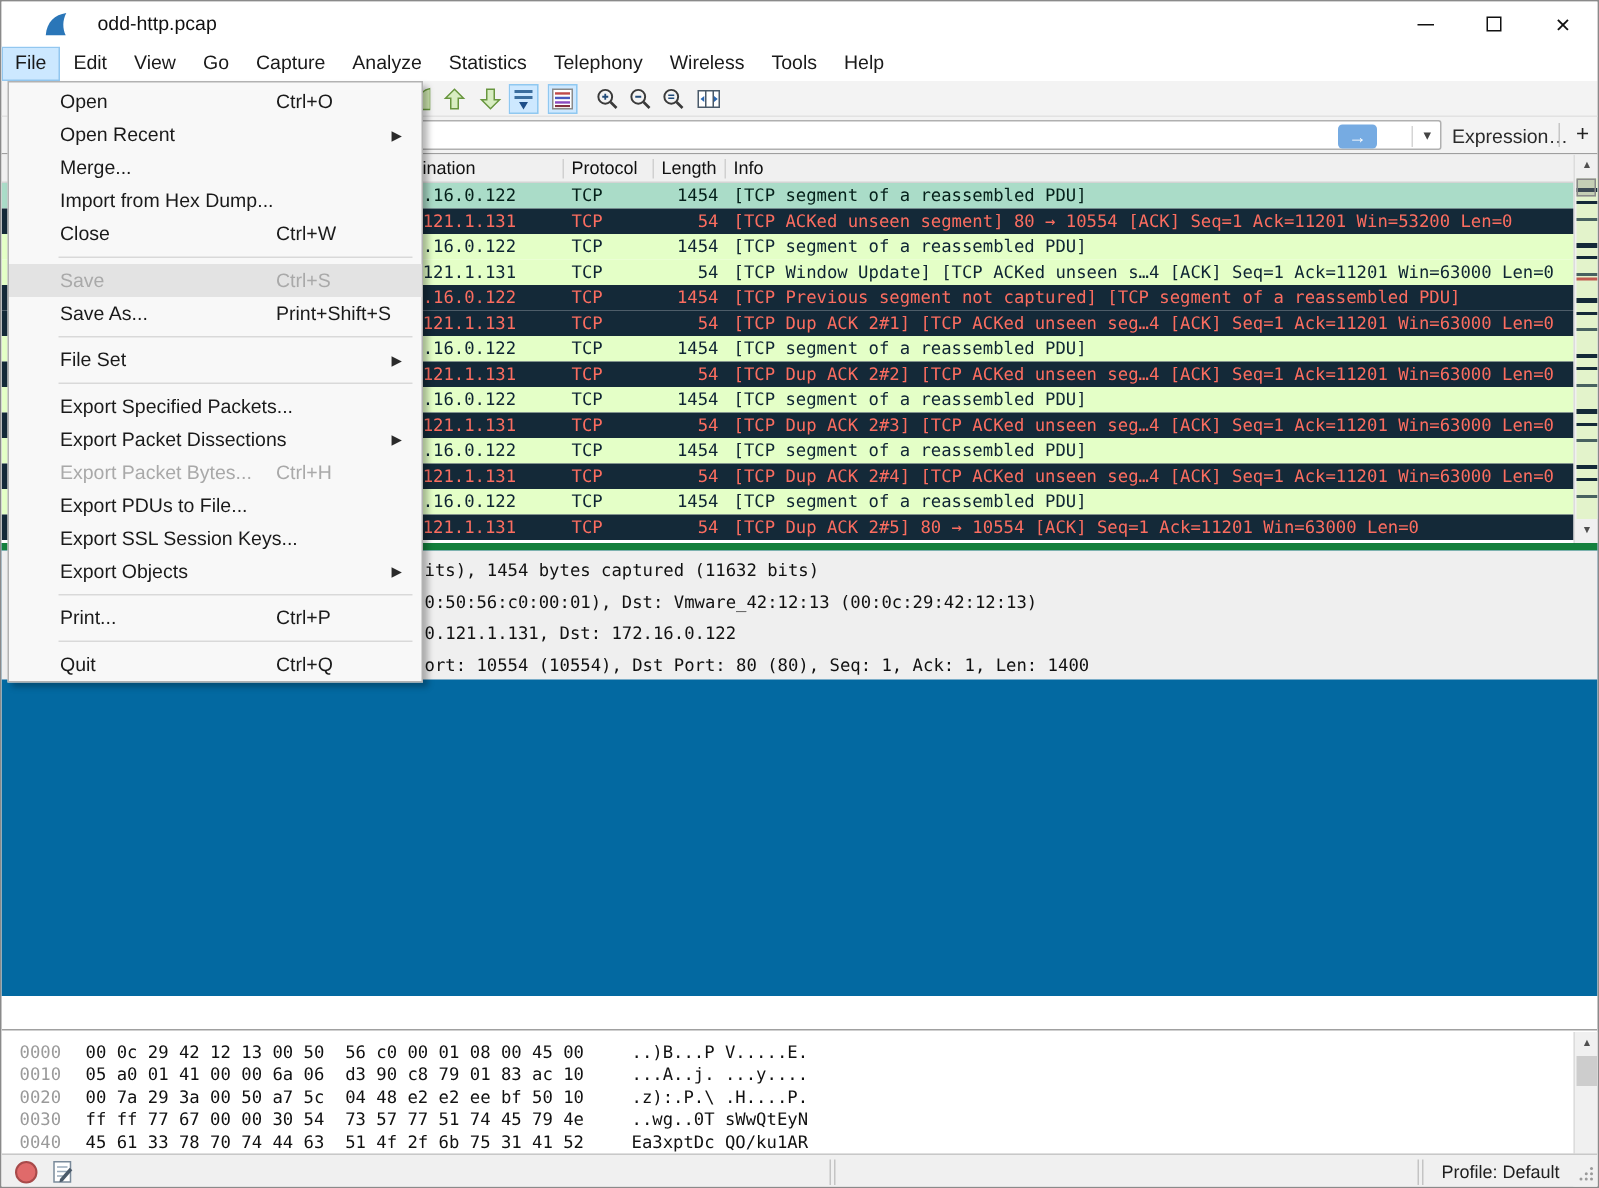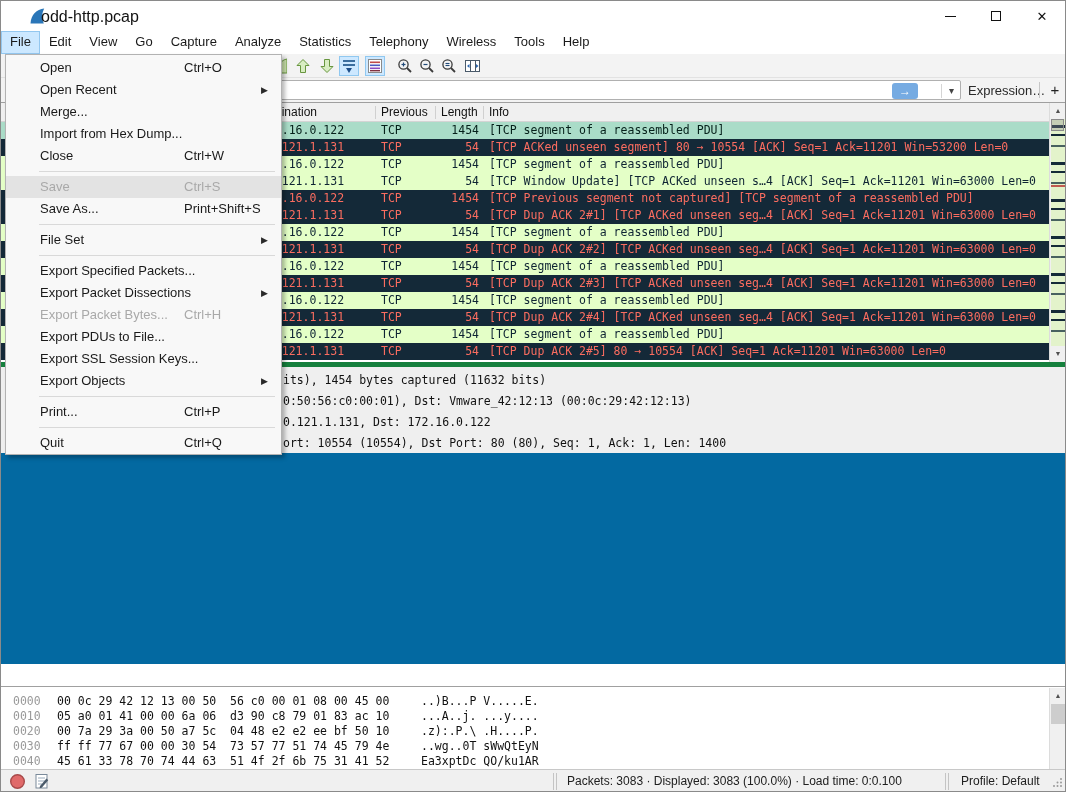--- a/index.html
+++ b/index.html
@@ -5,21 +5,21 @@
   html,body{margin:0;padding:0;background:#d8d8d8;}
   *{box-sizing:border-box;}
   #window{
     position:relative;width:1066px;height:792px;background:#ffffff;
     border:1px solid #8a8a8a;overflow:hidden;
     font-family:"Liberation Sans",sans-serif;color:#1a1a1a;
   }
   
   #titlebar{position:absolute;left:0;top:0;width:100%;height:30px;background:#fff;}
   #app-icon{position:absolute;left:27px;top:6px;width:18px;height:18px;}
-  #title-text{position:absolute;left:40px;top:7px;font-size:16px;color:#111;}
+  #title-text{position:absolute;left:64px;top:7px;font-size:13px;color:#111;}
   .winbtn{position:absolute;top:0;width:46px;height:30px;display:flex;align-items:center;justify-content:center;}
   #btn-min{right:92px;} #btn-max{right:46px;} #btn-close{right:0;}
   .glyph-min{width:11px;height:1px;background:#111;}
   .glyph-max{width:10px;height:10px;border:1px solid #111;}
   .glyph-close{font-size:13px;color:#111;line-height:1;}
   
   #menubar{position:absolute;left:0;top:30px;width:100%;height:23px;background:#fff;font-size:13px;}
   .mb-item{display:inline-block;padding:3px 9px;height:23px;cursor:default;}
   .mb-item.active{background:var(--menu-active-bg);box-shadow:inset 0 0 0 1px var(--menu-active-border);}
   
@@ -192,21 +192,21 @@
       <span id="filter-caret">▾</span>
     </div>
     <span id="expression-btn">Expression…</span>
     <span id="filter-sep"></span>
     <span id="add-filter-btn">+</span>
   </div>
 
   <div id="packet-list">
     <div id="plist-header">
         <span class="hcell" style="left: 256px;">Destination</span>
-        <span class="hcell" style="left: 380px;">Previous</span>
+        <span class="hcell" style="left: 380px;">Protocol</span>
         <span class="hcell" style="left: 440px;">Length</span>
         <span class="hcell" style="left: 488px;">Info</span>
         <span class="hsep" style="left: 374px;"></span>
         <span class="hsep" style="left: 434px;"></span>
         <span class="hsep" style="left: 482px;"></span>
       </div>
     <div id="plist-rows">
         <div class="prow selected"><span class="c-dest">172.16.0.122</span><span class="c-proto">TCP</span><span class="c-len">1454</span><span class="c-info">[TCP segment of a reassembled PDU]</span></div>
         <div class="prow bad"><span class="c-dest">10.121.1.131</span><span class="c-proto">TCP</span><span class="c-len">54</span><span class="c-info">[TCP ACKed unseen segment] 80 → 10554 [ACK] Seq=1 Ack=11201 Win=53200 Len=0</span></div>
         <div class="prow ok"><span class="c-dest">172.16.0.122</span><span class="c-proto">TCP</span><span class="c-len">1454</span><span class="c-info">[TCP segment of a reassembled PDU]</span></div>
@@ -266,21 +266,20 @@
     <span id="comment-btn">
       <svg width="17" height="17" viewBox="0 0 17 17">
         <rect x="3" y="1.5" width="11" height="13.5" fill="#fff" stroke="#7a8a9a"></rect>
         <line x1="5" y1="5" x2="12" y2="5" stroke="#9ab" stroke-width="1"></line>
         <line x1="5" y1="8" x2="12" y2="8" stroke="#9ab" stroke-width="1"></line>
         <line x1="5" y1="11" x2="9" y2="11" stroke="#9ab" stroke-width="1"></line>
         <path d="M7 13 L13.5 5.5 L15.2 7.2 L8.7 14.7 L6.6 15.2 Z" fill="#4a5a6a"></path>
       </svg>
     </span>
     <span class="status-sep" id="status-sep1"></span>
-    <span id="status-packets">Packets: 3083 · Displayed: 3083 (100.0%) · Load time: 0:0.100</span>
     <span class="status-sep" id="status-sep2"></span>
     <span id="status-profile">Profile: Default</span>
     <span id="grip">
       <svg width="11" height="11" viewBox="0 0 11 11">
         <circle cx="9" cy="2" r="1" fill="#9a9a9a"></circle>
           <circle cx="5.5" cy="5.5" r="1" fill="#9a9a9a"></circle>
         <circle cx="9" cy="5.5" r="1" fill="#9a9a9a"></circle>
           <circle cx="2" cy="9" r="1" fill="#9a9a9a"></circle>
         <circle cx="5.5" cy="9" r="1" fill="#9a9a9a"></circle>
           <circle cx="9" cy="9" r="1" fill="#9a9a9a"></circle>

